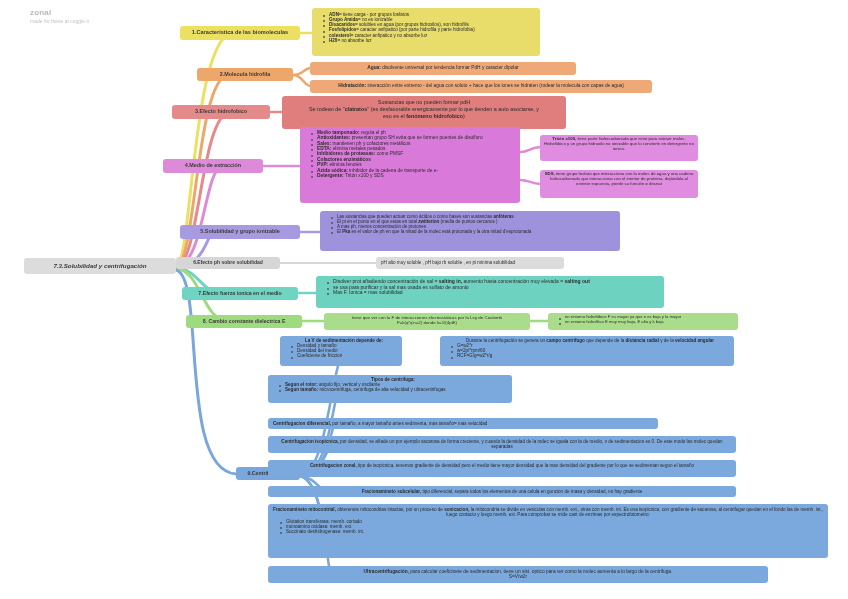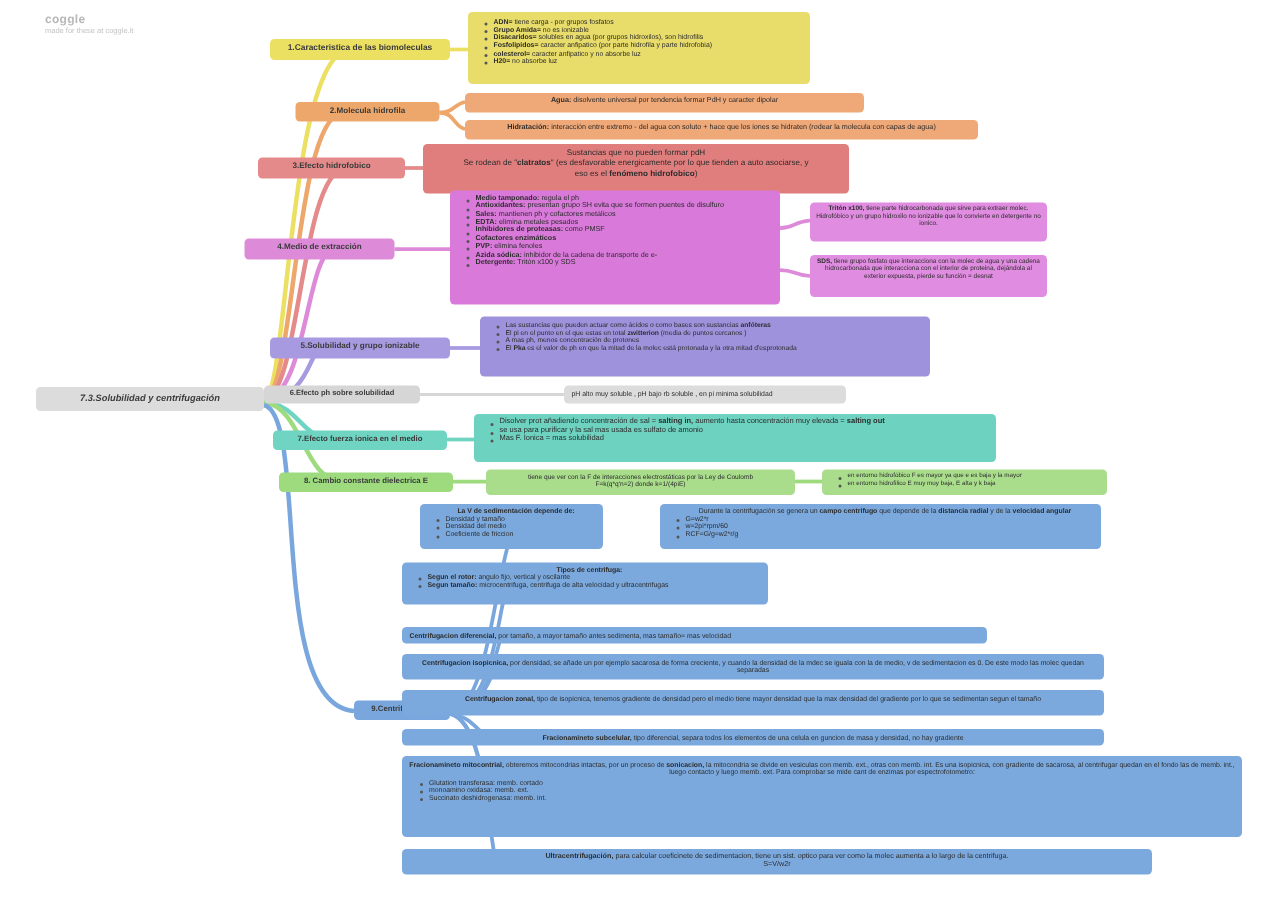--- a/index.html
+++ b/index.html
@@ -93,21 +93,21 @@
     <path d="M300,474 C330,474 330,424 336,423" stroke="#79a7dd" stroke-width="2.5" fill="none"></path>
     <path d="M300,474 C326,474 326,444 334,443" stroke="#79a7dd" stroke-width="2.5" fill="none"></path>
     <path d="M300,474 C318,474 318,468 332,467" stroke="#79a7dd" stroke-width="2.5" fill="none"></path>
     <path d="M300,476 C318,478 318,492 332,493" stroke="#79a7dd" stroke-width="2.5" fill="none"></path>
     <path d="M300,476 C322,480 322,540 330,542" stroke="#79a7dd" stroke-width="2.5" fill="none"></path>
     <path d="M300,476 C326,482 326,574 332,576" stroke="#79a7dd" stroke-width="2.5" fill="none"></path>
     <path d="M468,348 L486,348" stroke="#79a7dd" stroke-width="2.5" fill="none"></path>
   </svg>
 
   <div id="logo">
-    <div class="l1">coggle</div>
+    <div class="l1">zonal</div>
     <div class="l2">made for these at coggle.it</div>
   </div>
 
   <div class="node lbl" id="central">7.3.Solubilidad y centrifugación</div>
 
   <div class="node lbl n1" style="left:180px;top:26px;width:120px;height:14px;font-size:5.6px;">1.Caracteristica de las biomoleculas</div>
   <div class="node box b1" style="left:312px;top:8px;width:228px;height:48px;font-size:4.6px;padding:4px 2px;">
     <ul id="b1list">
         <li><b>ADN=</b><span> tiene carga - por grupos fosfatos</span></li>
         <li><b>Grupo Amida=</b><span> no es ionizable</span></li>

